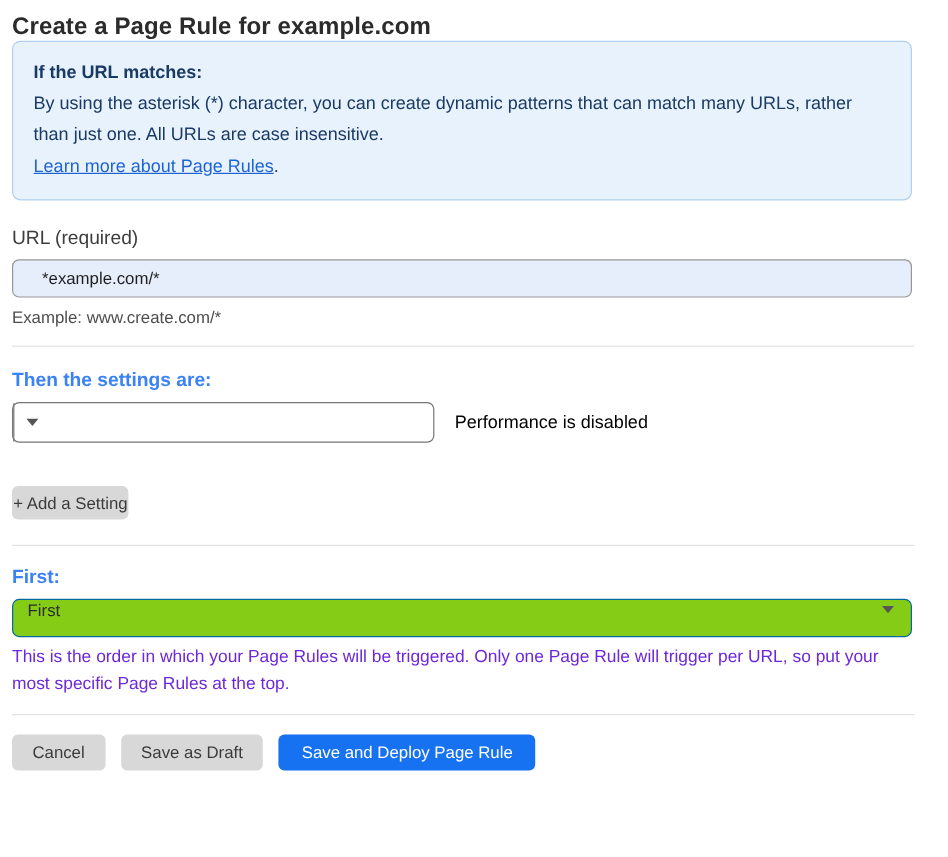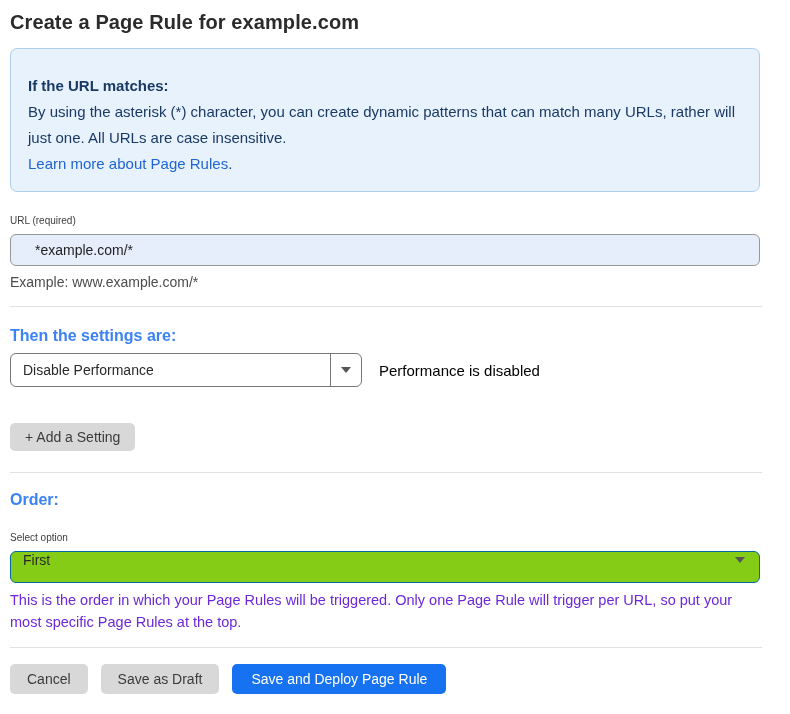--- a/index.html
+++ b/index.html
@@ -9,34 +9,33 @@
     font-family: "Liberation Sans", "DejaVu Sans", sans-serif;
     color: #2e2e2e;
   }
   .container { padding: 11px 30px 0 10px; width: 790px; }
 
   .page-title {
     font-size: 20px; font-weight: 700; color: #2b2b2b; letter-spacing: .1px;
   }
 
   .info-box {
-    margin-top: 14px;
     background: #e8f2fc;
     border: 1px solid #aecfee;
     border-radius: 7px;
-    padding: 24px 17px 14px 17px;
+    padding: 13px 17px 14px 17px;
     color: #1a3a66;
     font-size: 15px;
     line-height: 26px;
   }
   .info-heading { font-weight: 700; }
-  .info-link { color: #1f64d4; cursor: pointer; text-align: right; }
+  .info-link { color: #1f64d4; text-decoration: underline; cursor: pointer; text-align: right; }
   .info-link-suffix { color: #1a3a66; }
 
-  .field-label { margin-top: 23px; font-size: 10px; color: #3d3d3d; }
+  .field-label { margin-top: 23px; font-size: 16px; color: #3d3d3d; }
 
   .url-input {
     margin-top: 8px;
     width: 750px; height: 32px;
     background: #e6edfb;
     border: 1px solid #979797;
     border-radius: 6px;
     padding: 0 24px;
     font-size: 14px;
     color: #1f1f1f;
@@ -81,21 +80,21 @@
 
   .btn {
     display: inline-flex; align-items: center; justify-content: center;
     height: 30px; border: none; border-radius: 5px;
     font-size: 14px; cursor: pointer;
     font-family: "Liberation Sans", "DejaVu Sans", sans-serif;
   }
   .btn-gray { background: #d8d8d8; color: #3b3b3b; }
   .btn-blue { background: #1672f0; color: #ffffff; }
 
-  .add-setting-btn { margin-top: 36px; height: 28px; padding: 0 15px; }
+  .add-setting-btn { margin-top: 36px; height: 28px; padding: 0 1px; }
 
   .order-select {
     margin-top: 8px;
     width: 750px; height: 32px;
     background: #84cc16;
     border: 1px solid #0369a1;
     border-radius: 6px;
     display: flex; align-items: center;
     padding: 0 14px 14px 12px;
     cursor: pointer;
@@ -111,49 +110,47 @@
 </style>
 </head>
 <body>
 
 <div class="container">
 
   <h1 class="page-title">Create a Page Rule for example.com</h1>
 
   <div class="info-box">
     <div class="info-heading">If the URL matches:</div>
-    <div class="info-body">By using the asterisk (*) character, you can create dynamic patterns that can match many URLs, rather will just one. All URLs are case insensitive.</div>
+    <div class="info-body">By using the asterisk (*) character, you can create dynamic patterns that can match many URLs, rather than just one. All URLs are case insensitive.</div>
     <div><a class="info-link">Learn more about Page Rules</a><span class="info-link-suffix">.</span></div>
   </div>
 
   <div class="field-label">URL (required)</div>
   <input class="url-input" type="text" value="*example.com/*" style="">
-  <div class="hint-text">Example: www.example.com/*</div>
+  <div class="hint-text">Example: www.create.com/*</div>
 
   <hr class="divider divider-1">
 
   <div class="section-heading section-heading-settings">Then the settings are:</div>
 
   <div class="setting-row">
     <div class="setting-select">
-      <div class="setting-select-value">Disable Performance</div>
       <div class="setting-select-arrow">
         <span class="tri-down"></span>
       </div>
     </div>
     <div class="setting-status">Performance is disabled</div>
   </div>
 
   <button class="btn btn-gray add-setting-btn">+ Add a Setting</button>
 
   <hr class="divider divider-2">
 
-  <div class="section-heading">Order:</div>
+  <div class="section-heading">First:</div>
 
-  <div class="field-label">Select option</div>
   <div class="order-select">
     <div class="order-select-value">First</div>
     <span class="tri-down"></span>
   </div>
   <div class="order-help">This is the order in which your Page Rules will be triggered. Only one Page Rule will trigger per URL, so put your most specific Page Rules at the top.</div>
 
   <hr class="divider divider-3">
 
   <div class="footer">
     <button class="btn btn-gray cancel-btn">Cancel</button>

